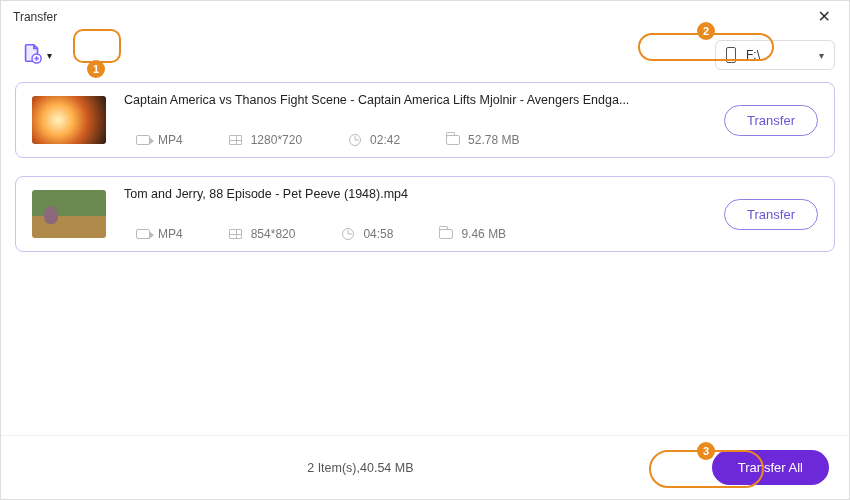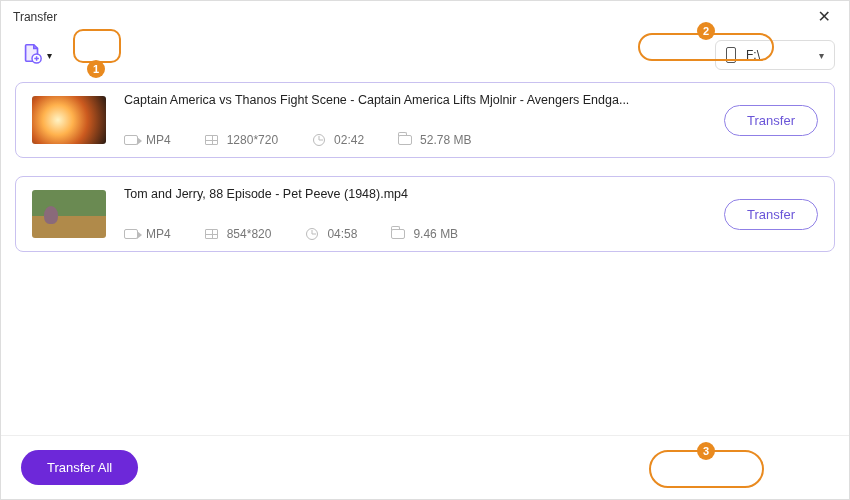--- a/index.html
+++ b/index.html
@@ -101,21 +101,21 @@
   .thumb.b::after{
     content:""; position:absolute; left:12px; top:16px; width:14px; height:18px; background:#8a6a7a; border-radius:50% 50% 40% 40%;
   }
   .meta { flex: 1; display: flex; flex-direction: column; gap: 26px; min-width: 0; }
   .title {
     font-size: 12.5px; color: #222; white-space: nowrap; overflow: hidden; text-overflow: ellipsis;
   }
   .chips {
     display: flex; align-items: center; gap: 34px; color: #777; font-size: 12px;
   }
-  .chip { display: inline-flex; align-items: center; gap: 8px; }
+  .chip { display: inline-flex; align-items: center; gap: 8px; margin-left: 12px; }
   .chip .ic { width: 14px; height: 14px; display:inline-flex; align-items:center; justify-content:center; color:#aaa; }
   .ic-cam { width:14px;height:10px;border:1.2px solid #bbb;border-radius:2px;position:relative; }
   .ic-cam::after{content:"";position:absolute;right:-5px;top:1px;width:0;height:0;border-left:5px solid #bbb;border-top:4px solid transparent;border-bottom:4px solid transparent;}
   .ic-res { width:13px;height:10px;border:1.2px solid #bbb;border-radius:1px;position:relative; }
   .ic-res::before{content:"";position:absolute;left:0;right:0;top:50%;border-top:1.2px solid #bbb;}
   .ic-res::after{content:"";position:absolute;top:0;bottom:0;left:50%;border-left:1.2px solid #bbb;}
   .ic-clock { width:12px;height:12px;border:1.2px solid #bbb;border-radius:50%;position:relative; }
   .ic-clock::before{content:"";position:absolute;left:50%;top:50%;width:4px;height:1px;background:#bbb;transform-origin:left;transform:translateY(-50%);}
   .ic-clock::after{content:"";position:absolute;left:50%;top:50%;width:1px;height:4px;background:#bbb;transform-origin:top;transform:translateX(-50%) translateY(-100%);}
   .ic-folder { width:14px;height:10px;border:1.2px solid #bbb;border-radius:2px;position:relative; }
@@ -274,20 +274,21 @@
               </span>
               <span>9.46 MB</span>
             </span>
       </div>
     </div>
     <button class="transfer-btn">Transfer</button>
   </div>
     </div>
 
   <div class="footer">
+    <div class="summary">2 Item(s),40.54 MB</div>
     <button class="transfer-all">Transfer All</button>
   </div>
 
 </div>
 
 <div class="ring r1"></div>
 <div class="badge b1">1</div>
 <div class="ring r2"></div>
 <div class="badge b2">2</div>
 <div class="ring r3"></div>

